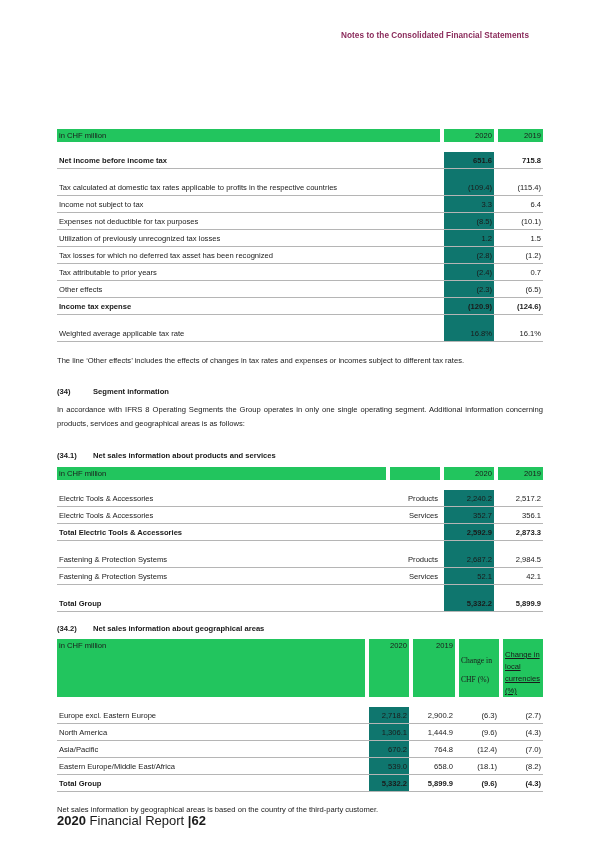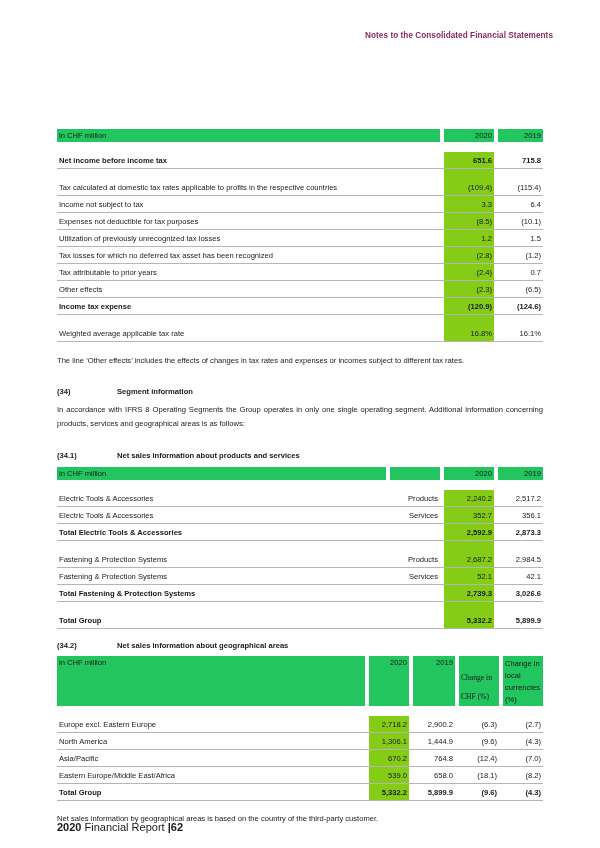--- a/index.html
+++ b/index.html
@@ -1,31 +1,31 @@
 <!DOCTYPE html>
 <html><head>
 <meta charset="utf-8">
 <style>
   html, body { margin:0; padding:0; background:#ffffff; }
   body { width:600px; height:848px; position:relative; font-family:"Liberation Sans", sans-serif; color:#1a1a1a; overflow:hidden; }
-  .page-header { position:absolute; top:31px; right:47px; font-size:8.2px; font-weight:bold; color:#8a2a5a; letter-spacing:0.05px; }
+  .page-header { position:absolute; top:31px; right:71px; font-size:8.2px; font-weight:bold; color:#8a2a5a; letter-spacing:0.05px; }
   .content { position:absolute; left:57px; width:486px; }
   table { border-collapse:separate; border-spacing:0; width:486px; font-size:7.6px; }
   td { padding:0 2px; height:16px; vertical-align:middle; white-space:nowrap; }
   .hdr td { background:#22c55e; height:13px; }
   .hdr td.gap { background:#ffffff; width:2px; padding:0; }
   .num { text-align:right; }
-  .hl { background:#84cc16; }
+  .hl { background:#0f766e; }
   .bold td { font-weight:bold; }
   .rule td { border-bottom:1px solid #b5b5b5; }
   .spacer td { height:10px; }
   .para { font-size:7.6px; line-height:14px; text-align:justify; }
   .section-title { font-size:7.6px; font-weight:bold; }
-  .section-title .num-lbl { display:inline-block; width:60px; }
-  .footer { position:absolute; left:57px; top:813px; font-size:11px;margin-top:8px; }
+  .section-title .num-lbl { display:inline-block; width:36px; }
+  .footer { position:absolute; left:57px; top:813px; font-size:13px; }
   .footer b { font-weight:bold; }
 </style>
 </head>
 <body>
 
 <div class="page-header">Notes to the Consolidated Financial Statements</div>
 
 <div class="content" style="top:129px;">
   <table>
     <colgroup>
@@ -223,29 +223,20 @@
         </tr>
     <tr class="rule">
           <td>Fastening &amp; Protection Systems</td>
           <td></td>
           <td class="num">Services</td>
           <td></td>
           <td class="num hl">52.1</td>
           <td></td>
           <td class="num">42.1</td>
         </tr>
-    <tr class="bold rule">
-          <td>Total Fastening &amp; Protection Systems</td>
-          <td></td>
-          <td></td>
-          <td></td>
-          <td class="num hl">2,739.3</td>
-          <td></td>
-          <td class="num">3,026.6</td>
-        </tr>
     <tr class="spacer">
           <td></td>
           <td></td>
           <td></td>
           <td></td>
           <td class="hl"></td>
           <td></td>
           <td></td>
         </tr>
     <tr class="bold rule">
@@ -279,21 +270,21 @@
     <tbody>
         <tr class="hdr">
       <td style="vertical-align:top;padding-top:2px;height:44px;">in CHF million</td>
           <td class="gap"></td>
       <td class="num" style="vertical-align:top;padding-top:2px;">2020</td>
           <td class="gap"></td>
       <td class="num" style="vertical-align:top;padding-top:2px;">2019</td>
           <td class="gap"></td>
       <td style="vertical-align:top;padding-top:12px;white-space:normal;line-height:19px;font-family:Liberation Serif, serif;">Change in CHF (%)</td>
           <td class="gap"></td>
-      <td style="vertical-align:top;padding-top:2px;white-space:normal;line-height:12px;">Change in local currencies (%)</td>
+      <td style="vertical-align:top;padding-top:10px;white-space:normal;line-height:12px;text-decoration:underline;">Change in local currencies (%)</td>
     </tr>
     <tr class="spacer">
           <td></td>
           <td></td>
           <td></td>
           <td></td>
           <td></td>
           <td></td>
           <td></td>
           <td></td>

